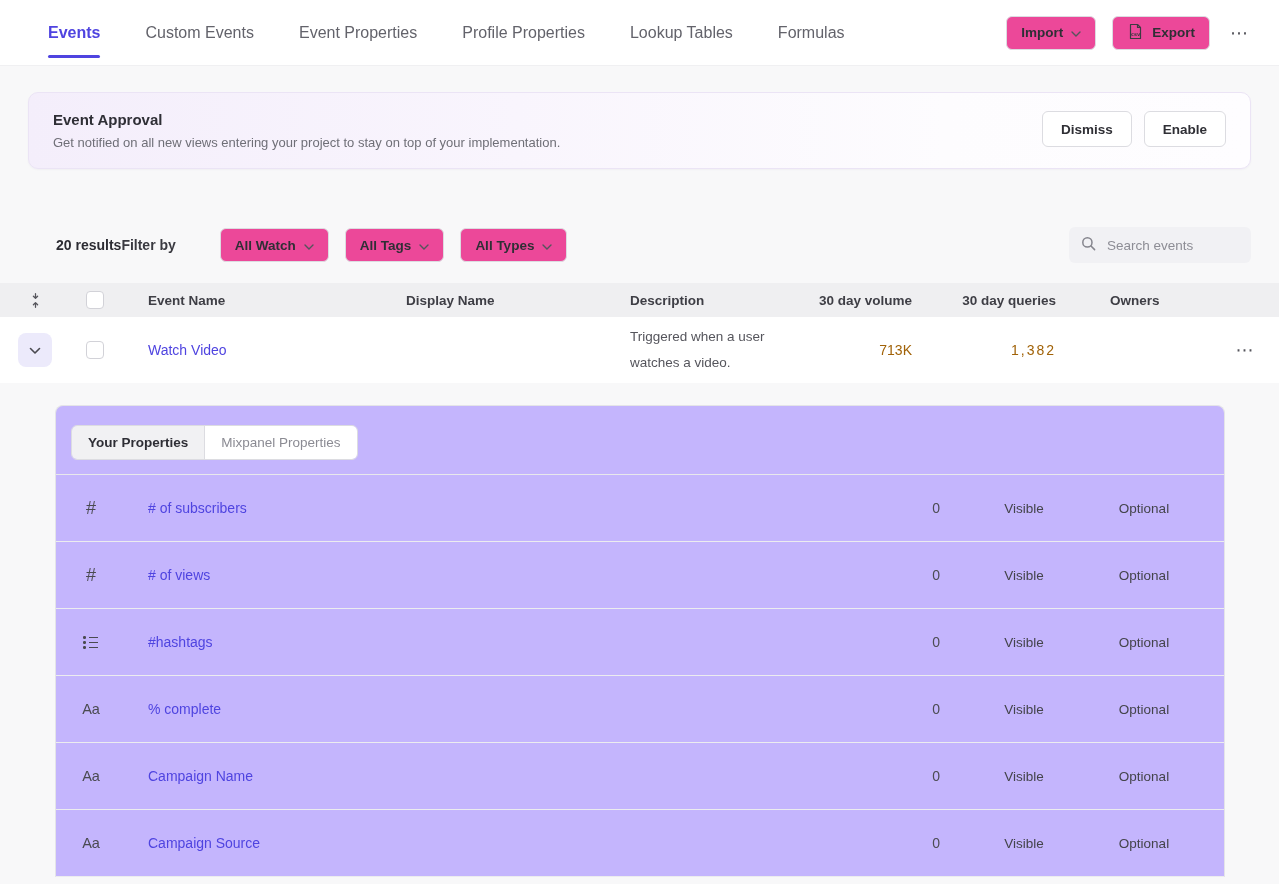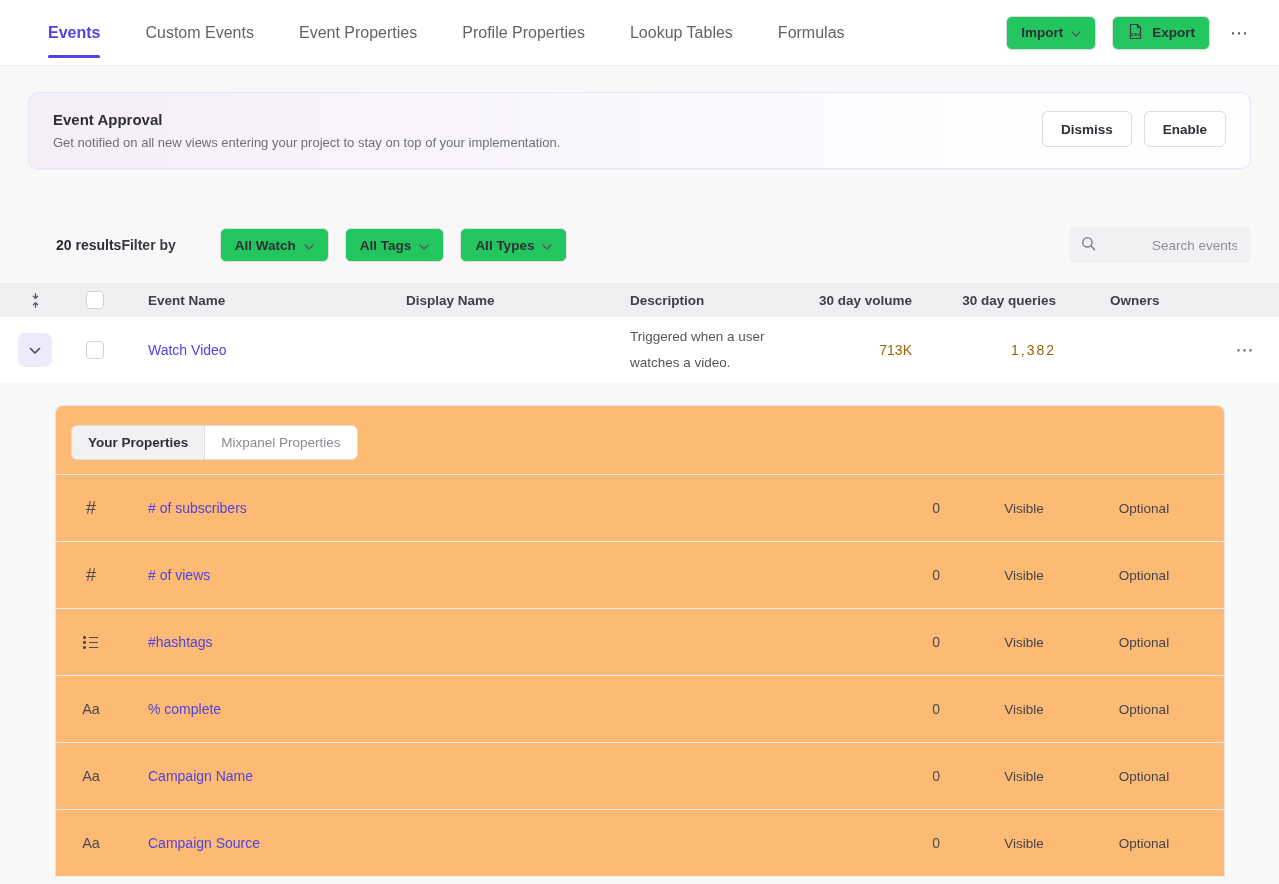--- a/index.html
+++ b/index.html
@@ -22,21 +22,21 @@
     cursor:pointer; white-space:nowrap; padding:4px 0;
   }
   .nav-tab.active { color:var(--accent); font-weight:700; }
   .nav-tab.active::after {
     content:""; position:absolute; left:0; right:0; bottom:-12px;
     height:3px; border-radius:3px; background:var(--accent);
   }
   .nav-actions { margin-left:auto; display:flex; align-items:center; gap:16px; }
   .btn {
     display:inline-flex; align-items:center; gap:8px; height:34px;
-    padding:0 14px; background:#22c55e; border:1px solid var(--border);
+    padding:0 14px; background:#ec4899; border:1px solid var(--border);
     border-radius:6px; font-size:13.5px; font-weight:600; color:#2f2f35;
     cursor:pointer; font-family:inherit;
   }
   .btn-plain { border:none; background:none; font-size:18px; color:#55555c; cursor:pointer; padding:0 4px; letter-spacing:1px; }
 
   
   .banner {
     margin:26px 28px 0; border:1px solid #ebe4f5; border-radius:10px;
     background:linear-gradient(90deg,#f4eefb 0%,#f9f5fd 40%,#fdfcfe 75%,#fefdff 100%);
     box-shadow:0 1px 2px rgba(40,20,90,0.04);
@@ -52,21 +52,21 @@
   .results-count { font-weight:700; color:#2c2c33; margin-left:28px; }
   .filter-by { font-weight:600; color:#3a3a41; }
   .dd { margin-left:16px; }
   .dd:first-of-type { margin-left:44px; }
   .search-box {
     margin-left:auto; width:182px; height:36px; background:#f1f1f4; border-radius:6px;
     display:flex; align-items:center; gap:9px; padding:0 12px;
   }
   .search-box input {
     border:none; background:transparent; outline:none; width:100%;
-    font-size:13.5px; color:#4a4a52; font-family:inherit;margin-left:45px;
+    font-size:13.5px; color:#4a4a52; font-family:inherit;
   }
   .search-box input::placeholder { color:#8d8d95; }
 
   
   .etable-grid {
     display:grid;
     grid-template-columns:70px 50px 258px 224px 190px 128px 140px 1fr 76px;
     align-items:center;
   }
   .table-header {
@@ -88,21 +88,21 @@
     display:flex; align-items:center; justify-content:center; cursor:pointer; margin:0 auto;
   }
   .event-link { color:var(--accent); cursor:pointer; font-size:14px; }
   .event-desc { font-size:13.5px; color:#55555c; line-height:26px; }
   .num { color:#a16207; font-size:14px; }
   .num-spaced { letter-spacing:2px; }
   .row-more { font-size:18px; color:#55555c; background:none; border:none; cursor:pointer; padding-left:14px; letter-spacing:1px; }
 
   
   .panel {
-    margin:22px 54px 0 55px; background:#fdba74; border:1px solid #e4e4e8;
+    margin:22px 54px 0 55px; background:#c4b5fd; border:1px solid #e4e4e8;
     border-bottom:none; border-radius:8px 8px 0 0; overflow:hidden;
   }
   .panel-tabbar { padding:19px 15px 14px; border-bottom:1px solid #e8e8ec; }
   .seg-group { display:inline-flex; border:1px solid var(--border); border-radius:6px; overflow:hidden; }
   .seg-tab {
     height:33px; padding:0 16px; display:flex; align-items:center;
     font-size:13.5px; background:#fff; color:#8b8b93; cursor:pointer;
     border:none; font-family:inherit;
   }
   .seg-tab + .seg-tab { border-left:1px solid var(--border); }

